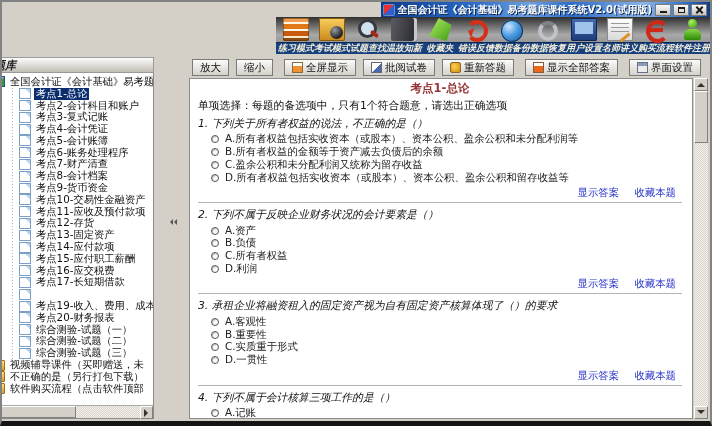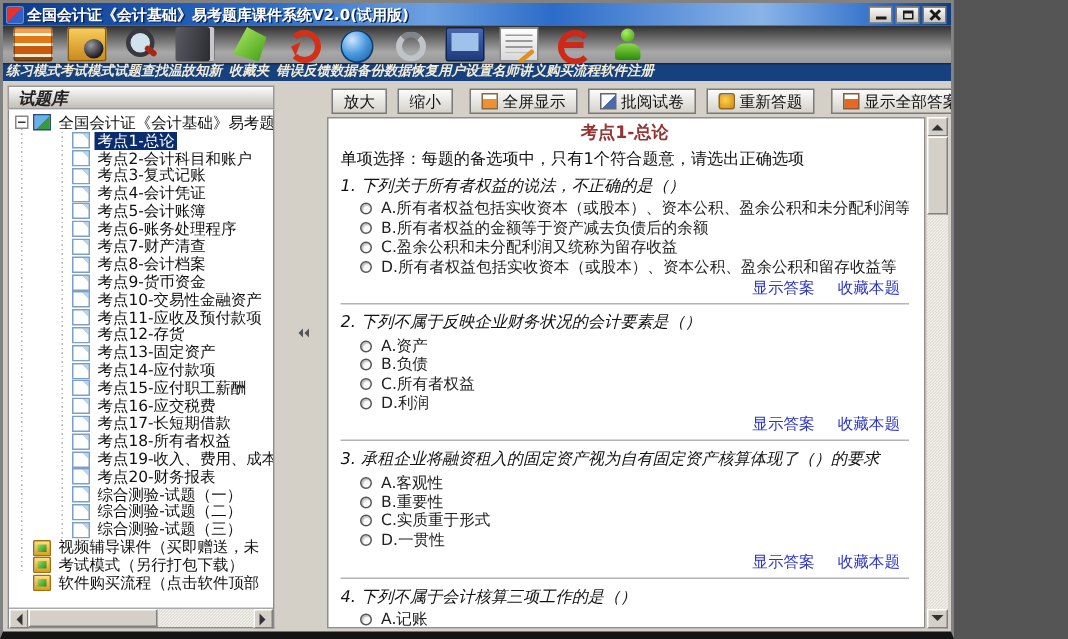--- a/index.html
+++ b/index.html
@@ -1,20 +1,20 @@
 <!DOCTYPE html>
 <html><head>
 <meta charset="utf-8">
 <style>
   * { box-sizing: border-box; margin: 0; padding: 0; }
   body { background:#555; font-family:"DejaVu Sans", sans-serif; }
   .window{
-    width:636px; height:426px; position:relative; overflow:hidden;
+    width:712px; height:426px; position:relative; overflow:hidden;
     border:2px solid #828282; border-bottom:5px solid #141414;
-    background:#d4d0c8; display:flex; flex-direction:column;
+    background:#d4d0c8; display:flex; flex-direction:column;align-items:flex-end;
   }
   
   .titlebar{
     height:15px; flex:none; display:flex; align-items:center; gap:3px; padding:0 3px;
     background:linear-gradient(90deg,#0c3a8c,#2b6cc8 28%,#6ca0e0 45%,#2b6cc8 58%,#8ab4e8 80%,#2b6cc8 93%,#123c80);
   }
   .app-ico{width:10px;height:10px;flex:none;border-radius:1px;
     background:linear-gradient(135deg,#e83030 0 48%,#3060d0 48%);box-shadow:0 0 0 1px rgba(255,255,255,.4);}
   .title{flex:1;font-size:10px;font-weight:bold;color:#fff;white-space:nowrap;overflow:hidden;text-shadow:1px 1px 0 #0a2248;}
   .wcontrols{display:flex;gap:2px;flex:none;}
@@ -305,21 +305,20 @@
                 <span class="tlabel2">考点16-应交税费</span>
               </div>
 
               <div class="trow topic">
                 <span class="ico ico-page"></span>
                 <span class="tlabel2">考点17-长短期借款</span>
               </div>
 
               <div class="trow topic">
                 <span class="ico ico-page"></span>
-                <span class="tlabel2">考点18-所有者权益</span>
               </div>
 
               <div class="trow topic">
                 <span class="ico ico-page"></span>
                 <span class="tlabel2">考点19-收入、费用、成本</span>
               </div>
 
               <div class="trow topic">
                 <span class="ico ico-page"></span>
                 <span class="tlabel2">考点20-财务报表</span>
@@ -342,21 +341,21 @@
             </div>
           <div>
 
               <div class="trow extra">
                 <span class="ico ico-media"></span>
                 <span class="tlabel2">视频辅导课件（买即赠送，未</span>
               </div>
 
               <div class="trow extra">
                 <span class="ico ico-media"></span>
-                <span class="tlabel2">考试模式（另行打包下载）</span>
+                <span class="tlabel2">不正确的是（另行打包下载）</span>
               </div>
 
               <div class="trow extra">
                 <span class="ico ico-media"></span>
                 <span class="tlabel2">软件购买流程（点击软件顶部</span>
               </div>
             </div>
         </div>
         <div class="hscroll">
           <span class="sbtn">

